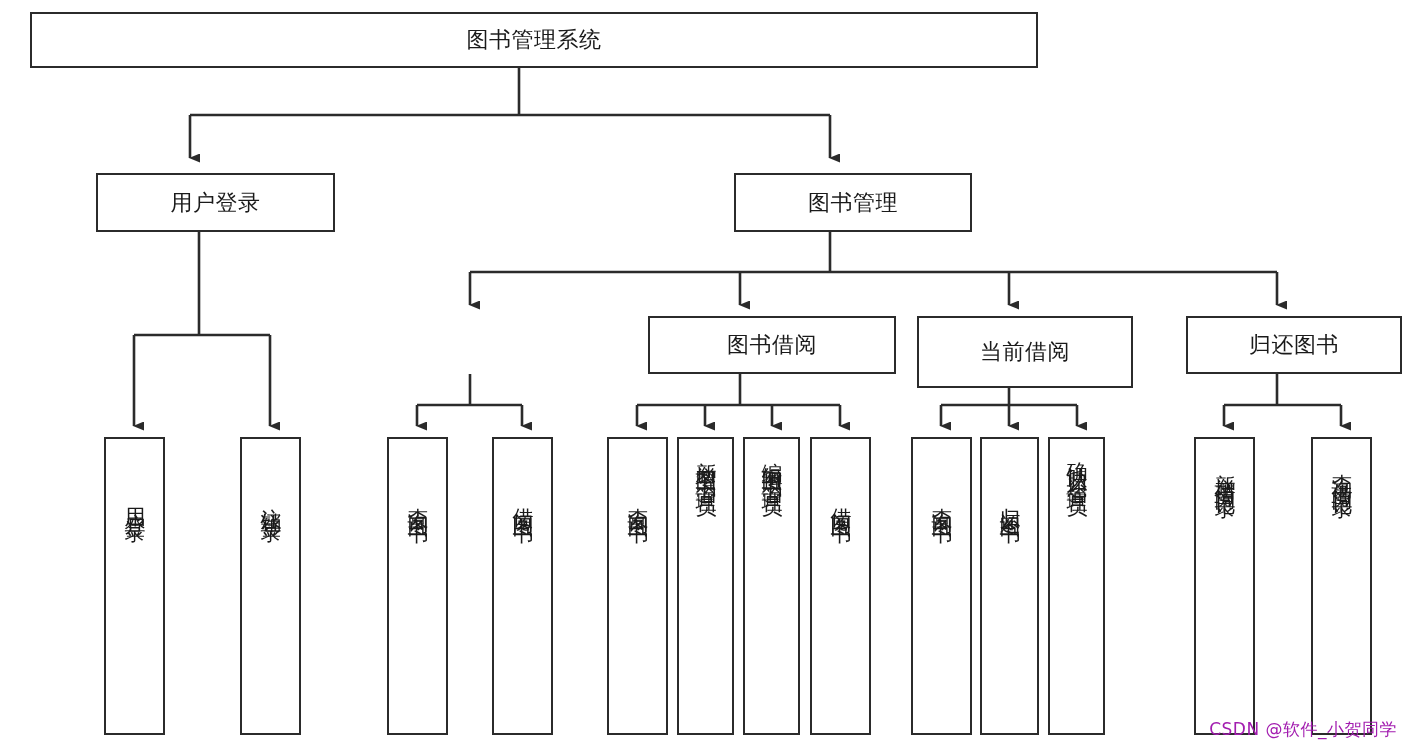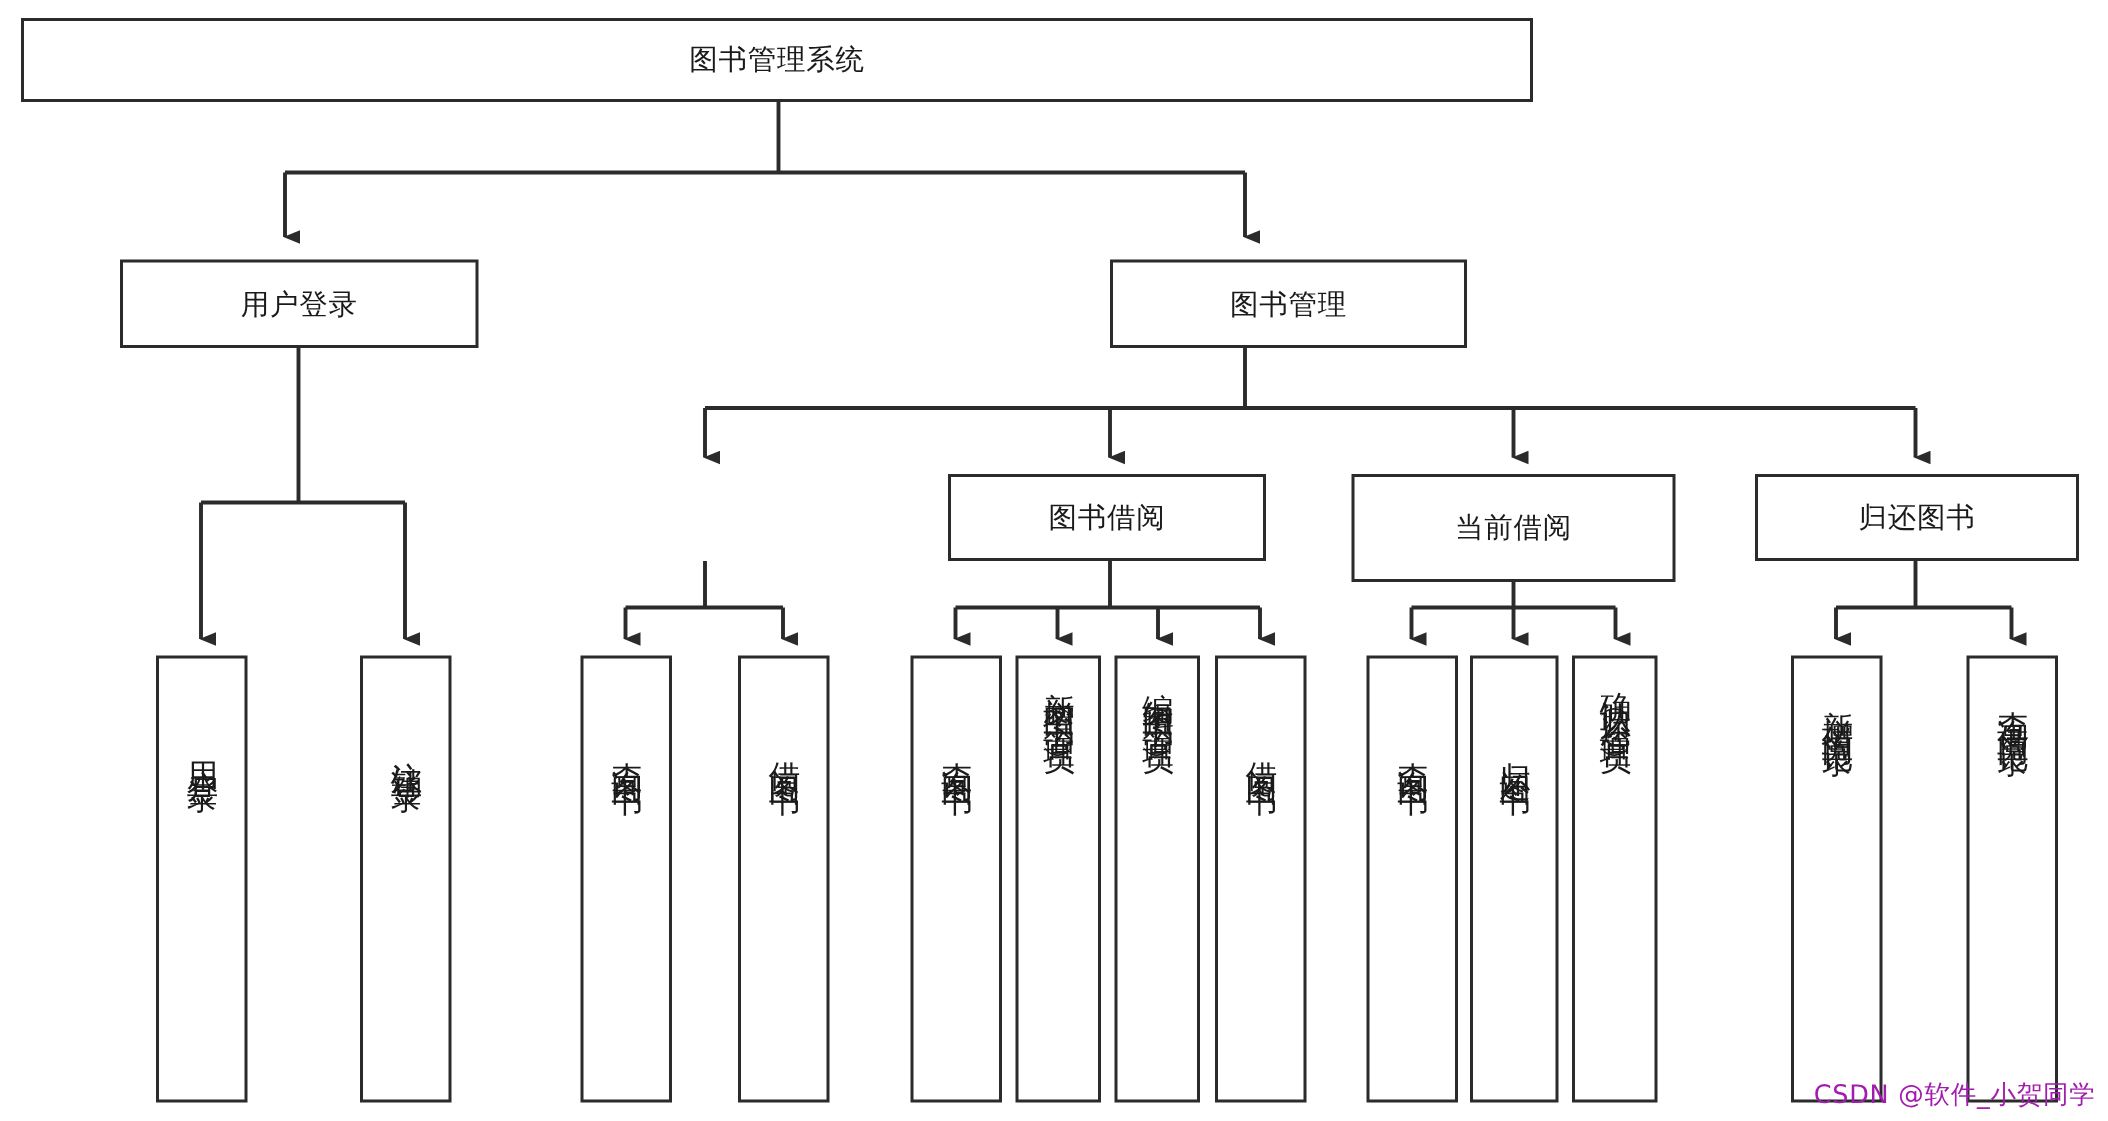--- a/index.html
+++ b/index.html
@@ -30,22 +30,23 @@
     position: absolute;
     box-sizing: border-box;
     background: #ffffff;
     border: 2px solid #2b2b2b;
     display: flex;
     align-items: center;
     justify-content: center;
     color: #1a1a1a;
   }
   .node.horiz {
-    font-size: 19px;
+    font-size: 22px;
     letter-spacing: 0.5px;
+    margin-left: 16px;
   }
   .node.vert {
     font-size: 21px;
     align-items: flex-start;
     justify-content: center;
     padding-top: 0;
   }
   .node.vert .vlabel {
     writing-mode: vertical-rl;
     text-orientation: upright;
@@ -130,25 +131,25 @@
     </g>
   </svg>
 
   <div class="node horiz" style="left:14px; top:12px; width:1008px; height:56px;">
     <span>图书管理系统</span>
   </div>
 
   <div class="node horiz" style="left:80px; top:173px; width:239px; height:59px;">
     <span>用户登录</span>
   </div>
-  <div class="node horiz" style="left:740px; top:173px; width:238px; height:59px;">
+  <div class="node horiz" style="left:718px; top:173px; width:238px; height:59px;">
     <span>图书管理</span>
   </div>
 
-  <div class="node horiz" style="left:632px; top:316px; width:212px; height:58px;">
+  <div class="node horiz" style="left:632px; top:316px; width:248px; height:58px;">
     <span>图书借阅</span>
   </div>
   <div class="node horiz" style="left:901px; top:316px; width:216px; height:72px;">
     <span>当前借阅</span>
   </div>
   <div class="node horiz" style="left:1170px; top:316px; width:216px; height:58px;">
     <span>归还图书</span>
   </div>
 
   <div class="node vert mid" style="left:104px; top:437px; width:61px; height:298px;">

